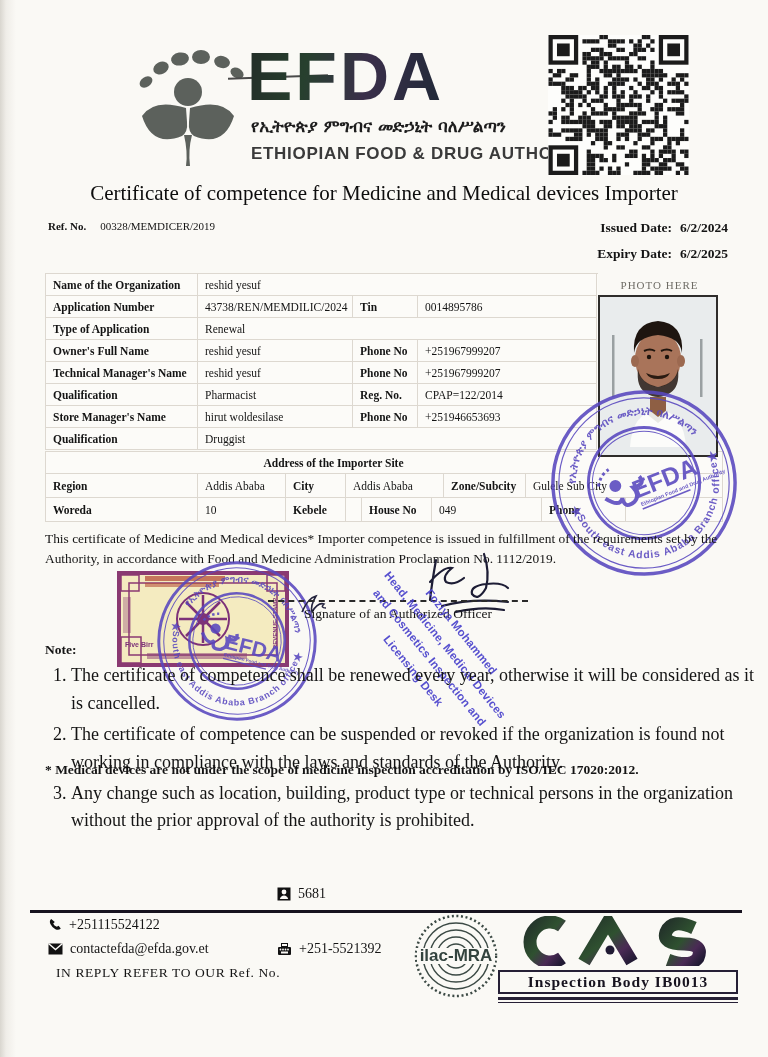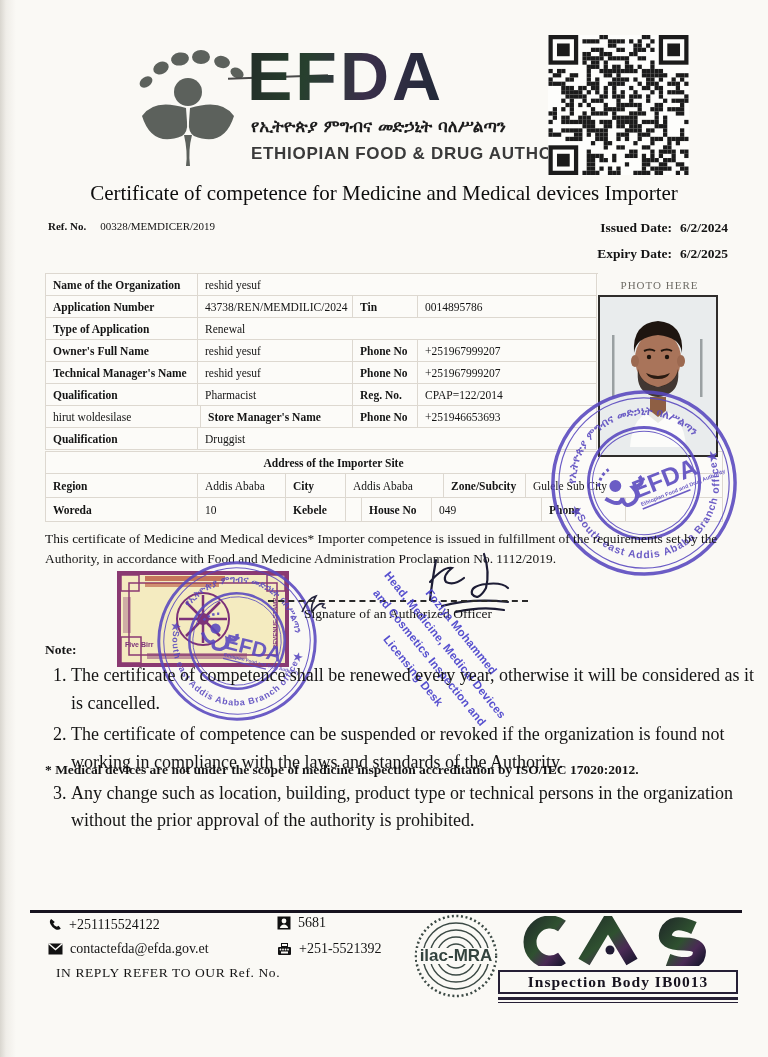--- a/index.html
+++ b/index.html
@@ -586,22 +586,22 @@
         <div class="cell lab" style="width:65px">Phone No</div>
         <div class="cell" style="width:179px">+251967999207</div>
       </div>
     <div class="trow h22">
         <div class="cell lab" style="width:152px">Qualification</div>
         <div class="cell" style="width:155px">Pharmacist</div>
         <div class="cell lab" style="width:65px">Reg. No.</div>
         <div class="cell" style="width:179px">CPAP=122/2014</div>
       </div>
     <div class="trow h22">
+        <div class="cell lab" style="width:152px">Store Manager's Name</div>
         <div class="cell" style="width:155px">hirut woldesilase</div>
-        <div class="cell lab" style="width:152px">Store Manager's Name</div>
         <div class="cell lab" style="width:65px">Phone No</div>
         <div class="cell" style="width:179px">+251946653693</div>
       </div>
     <div class="trow h22">
         <div class="cell lab" style="width:152px">Qualification</div>
         <div class="cell" style="width:399px">Druggist</div>
       </div>
   </div>
 
   <div class="abs tbl" style="left:45px;top:451px;width:678px">
@@ -717,21 +717,21 @@
   </div>
   <div class="abs contact" style="left:48px;top:941px">
     <svg width="15" height="12" viewBox="0 0 15 12">
       <rect x=".5" y=".5" width="14" height="11" fill="#111"></rect>
       <path d="M.5 .5 L7.5 6.5 L14.5 .5" stroke="#faf9f5" stroke-width="1.4" fill="none"></path>
     </svg>
     <span>contactefda@efda.gov.et</span>
   </div>
   <div class="abs reply" style="left:56px;top:965px">IN REPLY REFER TO OUR Ref. No.</div>
 
-  <div class="abs contact" style="left:277px;top:915px">
+  <div class="abs contact" style="left:277px;top:886px">
     <svg width="14" height="14" viewBox="0 0 14 14">
       <rect x=".5" y=".5" width="13" height="13" fill="#111"></rect>
       <circle cx="7" cy="5" r="2.4" fill="#faf9f5"></circle>
       <path d="M2.8 12 q1 -3.6 4.2 -3.6 q3.2 0 4.2 3.6 Z" fill="#faf9f5"></path>
     </svg>
     <span>5681</span>
   </div>
   <div class="abs contact" style="left:277px;top:941px">
     <svg width="15" height="14" viewBox="0 0 15 14">
       <rect x="1" y="5" width="13" height="8" rx="1" fill="#111"></rect>

